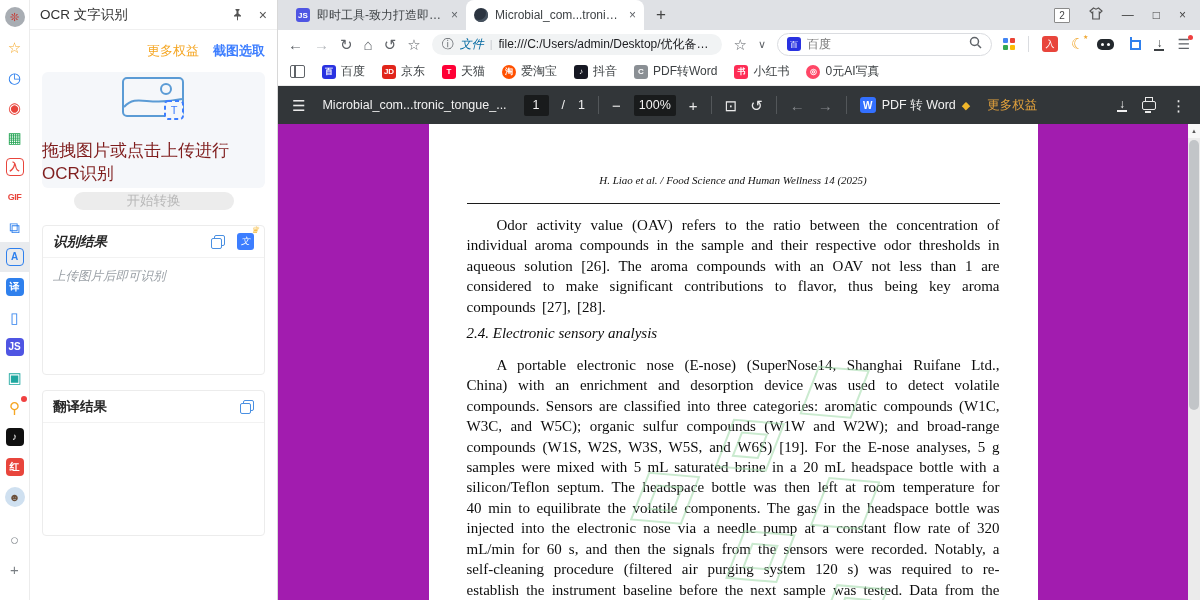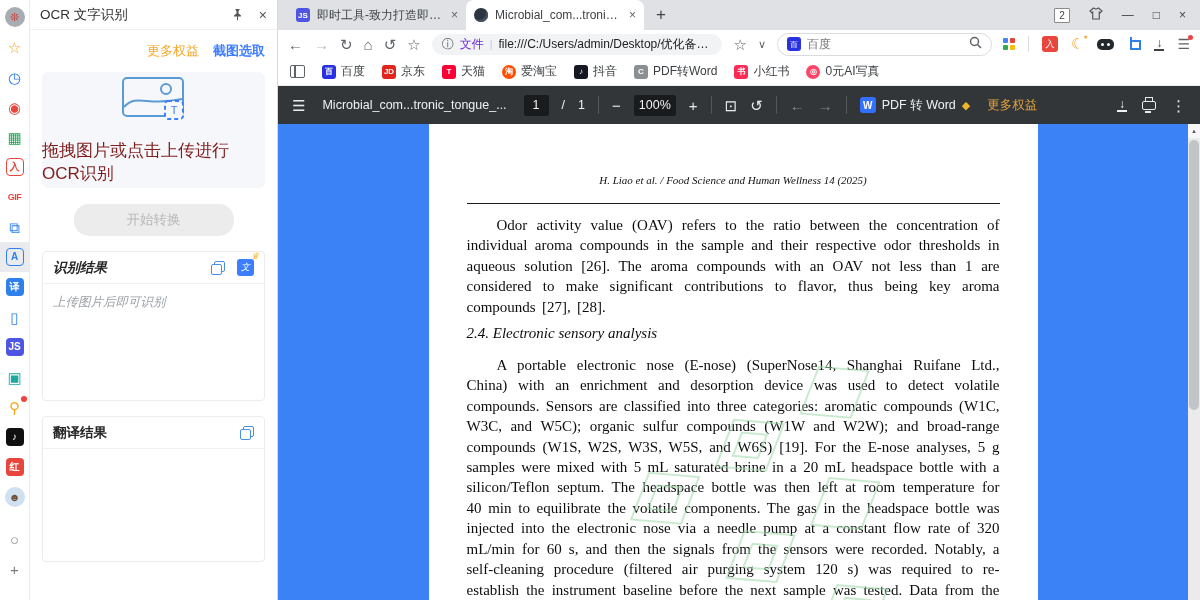--- a/index.html
+++ b/index.html
@@ -22,21 +22,21 @@
   .ocr-main { flex:1; display:flex; flex-direction:column; }
   .ocr-header { height:30px; display:flex; align-items:center; padding:0 10px; border-bottom:1px solid #f0f0f0; }
   .ocr-title { font-size:13.5px; color:#333; flex:1; }
   .ocr-pin { margin-right:16px; cursor:pointer; display:flex; }
   .ocr-close { font-size:14px; color:#555; cursor:pointer; }
   .links-row { display:flex; justify-content:flex-end; gap:14px; padding:12px 12px 6px; font-size:13px; }
   .link-benefits { color:#f5a623; cursor:pointer; }
   .link-snip { color:#3d7eff; font-weight:bold; cursor:pointer; }
   .upload-box { margin:6px 12px 0; height:116px; background:#f5f7fa; border-radius:6px; display:flex; flex-direction:column; align-items:center; justify-content:center; cursor:pointer; }
   .upload-hint { margin-top:12px; font-size:17px; color:#7f1d1d; }
-  .convert-btn { margin:16px auto 0; width:160px; height:32px; border-radius:15px; background:#ececec; color:#b8b8b8; font-size:13.5px; display:flex; align-items:center; justify-content:center; cursor:default; }
+  .convert-btn { margin:4px auto 0; width:160px; height:18px; border-radius:15px; background:#ececec; color:#b8b8b8; font-size:13.5px; display:flex; align-items:center; justify-content:center; cursor:default; }
   .panel-box { margin:15px 12px 0; border:1px solid #ececec; border-radius:4px; }
   .panel-box.result { height:150px;font-style:italic; }
   .panel-box.translate { height:146px; }
   .box-header { height:32px; display:flex; align-items:center; padding:0 10px; border-bottom:1px solid #f2f2f2; }
   .box-title { font-size:13.5px; font-weight:bold; color:#262626; flex:1; }
   .copy-icon { position:relative; width:14px; height:14px; cursor:pointer; }
   .copy-icon::before { content:""; position:absolute; right:0; top:0; width:9px; height:9px; border:1.5px solid #4a90e2; border-radius:2px; }
   .copy-icon::after { content:""; position:absolute; left:0; bottom:0; width:9px; height:9px; border:1.5px solid #4a90e2; border-radius:2px; background:#fff; }
   .trans-badge { position:relative; width:17px; height:17px; margin-left:12px; background:#3d7eff; border-radius:3px; color:#fff; font-size:9px; display:flex; align-items:center; justify-content:center; cursor:pointer; }
   .trans-badge::after { content:"♛"; position:absolute; top:-8px; right:-5px; font-size:9px; color:#f5b93c; }
@@ -54,21 +54,21 @@
   .newtab-btn { font-size:17px; color:#444; margin-left:12px; cursor:pointer; }
   .win-controls { margin-left:auto; display:flex; align-items:center; gap:19px; padding-right:14px; color:#444; }
   .tabcount-badge { font-size:10px; border:1px solid #8a8a8a; background:#fff; padding:0 4px; line-height:13px; border-radius:1px; cursor:pointer; }
   .win-btn { font-size:12px; cursor:pointer; }
 
   .addrbar { height:28px; background:#fff; display:flex; align-items:center; padding:0 10px; gap:11px; }
   .nav-ic { font-size:15px; color:#5f6368; cursor:pointer; line-height:1; }
   .nav-ic.dim { color:#b6b9bd; }
   .urlbox { flex:1; min-width:0; height:21px; background:#f1f3f4; border-radius:11px; display:flex; align-items:center; padding:0 10px; gap:6px; cursor:text; }
   .url-info { font-size:12px; color:#5f6368; }
-  .url-scheme { font-size:12px; color:#6d28d9; white-space:nowrap; }
+  .url-scheme { font-size:12px; color:#0369a1; white-space:nowrap;font-style:italic; }
   .url-sep { color:#c9ccd0; font-size:11px; }
   .url-text { font-size:12px; color:#202124; white-space:nowrap; overflow:hidden; text-overflow:ellipsis; }
   .searchbox { width:215px; height:23px; border:1px solid #dadce0; border-radius:12px; display:flex; align-items:center; padding:0 9px; gap:6px; flex:none; cursor:text; }
   .engine-chip { width:14px; height:14px; background:#2932e1; border-radius:3px; color:#fff; font-size:8px; display:flex; align-items:center; justify-content:center; }
   .engine-label { font-size:12px; color:#777; flex:1; }
   .ext-row { display:flex; align-items:center; gap:13px; flex:none; }
   .grid-ic { display:grid; grid-template-columns:5px 5px; grid-gap:2px; cursor:pointer; }
   .grid-ic i { width:5px; height:5px; border-radius:1px; }
   .vline { width:1px; height:16px; background:#dadce0; }
   .pdfext-ic { width:16px; height:16px; background:#e8453c; border-radius:3px; color:#fff; font-size:9px; display:flex; align-items:center; justify-content:center; cursor:pointer; }
@@ -103,21 +103,21 @@
   .ptw-chip { display:flex; align-items:center; gap:6px; cursor:pointer; }
   .ptw-w { width:16px; height:16px; background:#3370ff; border-radius:3px; color:#fff; font-weight:bold; font-size:10px; display:flex; align-items:center; justify-content:center; }
   .gem { color:#f0b62a; font-size:11px; }
   .pt-benefits { color:#e0a03c; cursor:pointer; margin-left:4px; }
   .pt-spacer { flex:1; }
   .dl-ic.light b { color:#f1f1f1; } .dl-ic.light i { background:#f1f1f1; }
   .printer-ic { width:14px; height:9px; border:1.5px solid #eaeaea; border-radius:2px; position:relative; cursor:pointer; margin:0 2px; }
   .printer-ic::before { content:""; position:absolute; top:-5px; left:2px; width:6px; height:3px; border:1.5px solid #eaeaea; border-bottom:none; }
   .printer-ic::after { content:""; position:absolute; bottom:-4px; left:2px; width:6px; height:2px; background:#eaeaea; }
 
-  .pdf-content { flex:1; background:#3b82f6; position:relative; overflow:hidden; }
+  .pdf-content { flex:1; background:#a21caf; position:relative; overflow:hidden; }
   .page-wrap { position:absolute; left:0; right:12px; top:0; bottom:0; display:flex; justify-content:center; }
   .doc-page { width:609px; background:#fff; height:100%; padding:50px 38px 0; position:relative; overflow:hidden; }
   .doc-header { font-family:"Liberation Serif", serif; font-style:italic; font-size:11px; text-align:center; color:#111; }
   .doc-hr { border:none; border-top:1.5px solid #1c1c1c; margin:17px 0 11px; }
   .doc-p { font-family:"Liberation Serif", serif; font-size:15px; line-height:20.4px; text-align:justify; text-indent:30px; color:#0d0d0d; word-spacing:2.5px; margin-bottom:2px; }
   .doc-h { font-family:"Liberation Serif", serif; font-style:italic; font-size:15px; color:#0d0d0d; margin:8px 0 13px; }
   .watermark { position:absolute; left:195px; top:240px; opacity:.55; pointer-events:none; }
   .scrollbar { position:absolute; right:0; top:0; bottom:0; width:12px; background:#ebebeb; }
   .sb-up { height:14px; background:#f7f7f7; display:flex; align-items:center; justify-content:center; font-size:6px; color:#555; cursor:pointer; }
   .sb-thumb { position:absolute; left:1px; top:16px; width:10px; height:270px; background:#c2c5c8; border-radius:5px; cursor:pointer; }

